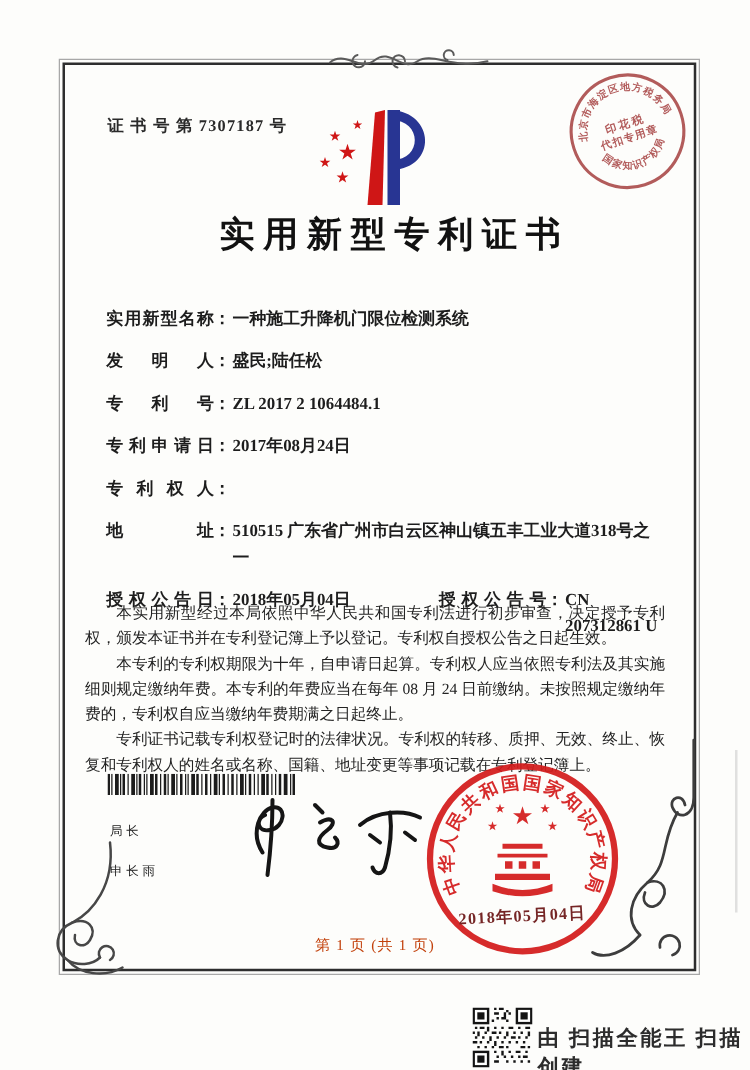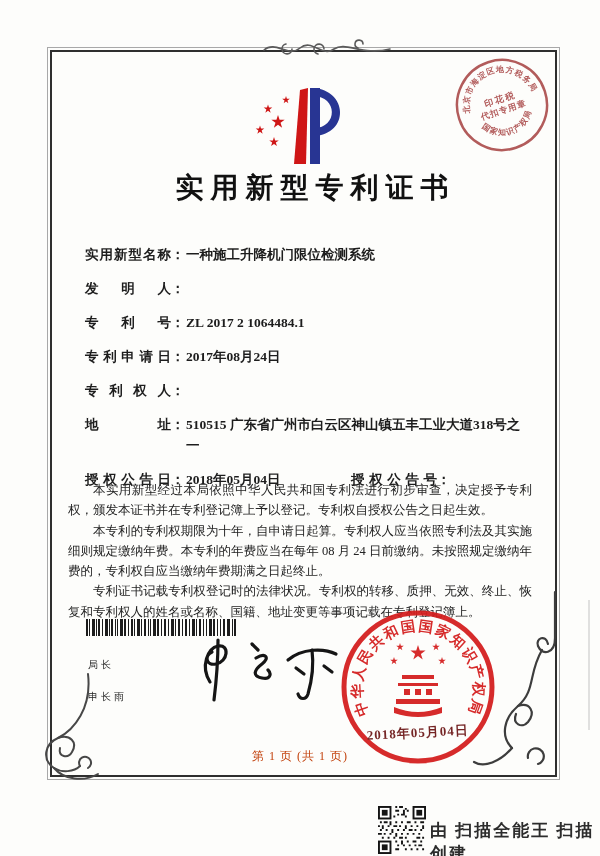--- a/index.html
+++ b/index.html
@@ -77,20 +77,21 @@
       <path d="M83,2 L83,48 C83,64 70,66 66,56 C63,48 74,44 76,54"></path>
       <path d="M70,60 C56,84 64,100 46,116 C32,128 28,146 40,158"></path>
       <path d="M46,116 C58,112 64,122 56,132 C50,139 40,134 44,124"></path>
       <path d="M40,158 C28,172 12,178 2,172"></path>
       <path d="M56,168 a8,8 0 1 1 10,6"></path>
     </g>
   </svg>
 
   <div class="abs scan-line"></div>
 
+  <div class="abs cert-number">证 书 号 第 7307187 号</div>
 
   <svg class="abs" style="left:250px;top:86px;" width="100" height="82" viewBox="0 0 100 82">
     <defs>
       <path id="star" d="M0,-1 L0.224,-0.309 L0.951,-0.309 L0.363,0.118 L0.588,0.809 L0,0.382 L-0.588,0.809 L-0.363,0.118 L-0.951,-0.309 L-0.224,-0.309 Z"></path>
     </defs>
     <path d="M63,2 C98,4 100,48 64,50 L64,42 C88,42 88,10 63,10 Z" fill="#283593"></path>
     <rect x="60" y="2" width="10" height="76" fill="#283593"></rect>
     <path d="M50,4 L58,2 L56,78 L44,78 Z" fill="#cf1616"></path>
     <g fill="#cf1616">
       <use href="#star" transform="translate(36,14) scale(4)"></use>
@@ -105,20 +106,21 @@
 
   <div class="abs fields">
     <div class="frow">
       <span class="flabel">实用新型名称</span>
         <span class="fcolon">：</span>
         <span class="fvalue">一种施工升降机门限位检测系统</span>
     </div>
     <div class="frow">
       <span class="flabel">发明人</span>
         <span class="fcolon">：</span>
+        <span class="fvalue">盛民;陆任松</span>
     </div>
     <div class="frow">
       <span class="flabel">专利号</span>
         <span class="fcolon">：</span>
         <span class="fvalue">ZL 2017 2 1064484.1</span>
     </div>
     <div class="frow">
       <span class="flabel">专利申请日</span>
         <span class="fcolon">：</span>
         <span class="fvalue">2017年08月24日</span>
@@ -134,20 +136,21 @@
     </div>
     <div class="frow pair">
       <span class="grp g1">
         <span class="flabel">授权公告日</span>
           <span class="fcolon">：</span>
           <span>2018年05月04日</span>
       </span>
       <span class="grp g2">
         <span class="flabel">授权公告号</span>
           <span class="fcolon">：</span>
+          <span>CN 207312861 U</span>
       </span>
     </div>
   </div>
 
   <div class="abs body-text">
     <p>本实用新型经过本局依照中华人民共和国专利法进行初步审查，决定授予专利权，颁发本证书并在专利登记簿上予以登记。专利权自授权公告之日起生效。</p>
     <p>本专利的专利权期限为十年，自申请日起算。专利权人应当依照专利法及其实施细则规定缴纳年费。本专利的年费应当在每年 08 月 24 日前缴纳。未按照规定缴纳年费的，专利权自应当缴纳年费期满之日起终止。</p>
     <p>专利证书记载专利权登记时的法律状况。专利权的转移、质押、无效、终止、恢复和专利权人的姓名或名称、国籍、地址变更等事项记载在专利登记簿上。</p>
   </div>
 

